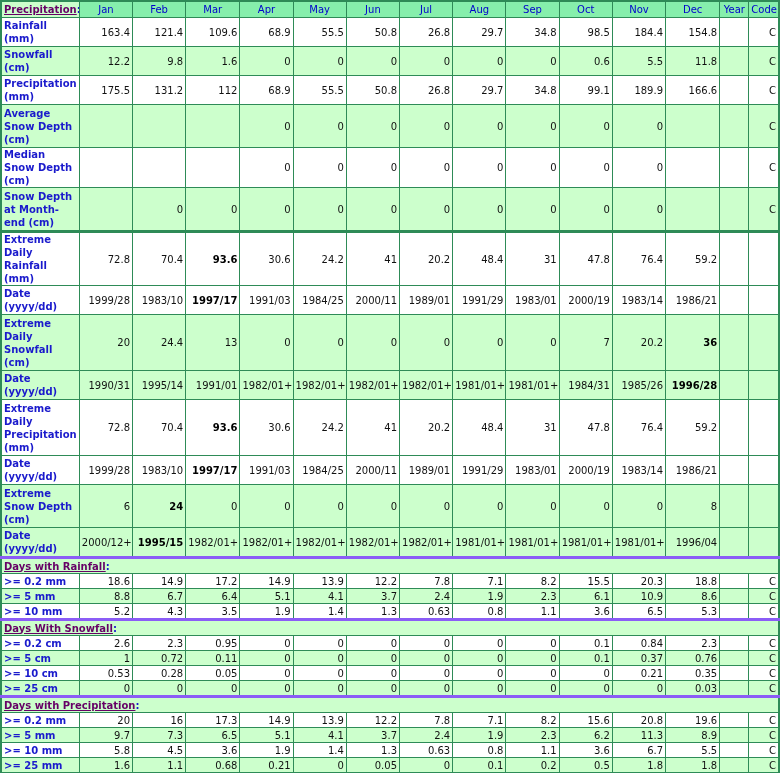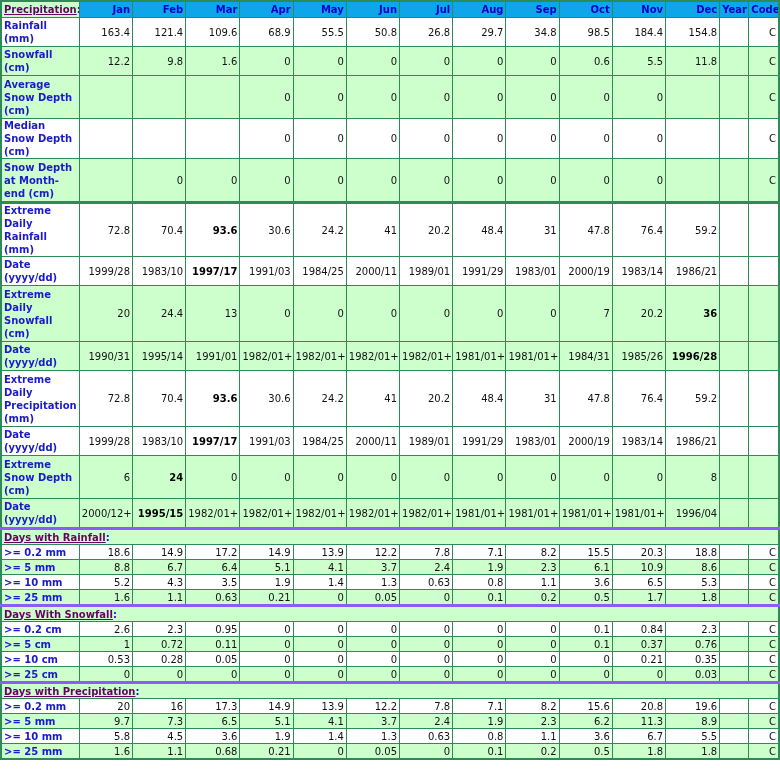--- a/index.html
+++ b/index.html
@@ -17,23 +17,23 @@
     border: 1px solid #2e8b57;
     padding: 0 2px 0 2px;
     vertical-align: middle;
     line-height: 13px;
     overflow: hidden;
     white-space: nowrap;
   }
   table.clim td.num { text-align: right; }
   table.clim th.month {
     color: #0000cc;
-    font-weight: bold;
-    text-align: right;
-    background: #0ea5e9;
+    font-weight: normal;
+    text-align: center;
+    background: #86efac;
     height: 15px;
   }
   table.clim td.label {
     color: #1a1acc;
     font-weight: bold;
     white-space: normal;
     text-align: left;
   }
   tr.white td { background: #ffffff; }
   tr.green td, tr.green th { background: #ccffcc; }
@@ -117,20 +117,37 @@
         <td class="num">0</td>
         <td class="num">0</td>
         <td class="num">0</td>
         <td class="num">0</td>
         <td class="num">0.6</td>
         <td class="num">5.5</td>
         <td class="num">11.8</td>
         <td class="num"></td>
         <td class="num">C</td>
       </tr>
+      <tr class="white">
+        <td class="label" style="height: 28px;">Precipitation (mm)</td>
+        <td class="num">175.5</td>
+        <td class="num">131.2</td>
+        <td class="num">112</td>
+        <td class="num">68.9</td>
+        <td class="num">55.5</td>
+        <td class="num">50.8</td>
+        <td class="num">26.8</td>
+        <td class="num">29.7</td>
+        <td class="num">34.8</td>
+        <td class="num">99.1</td>
+        <td class="num">189.9</td>
+        <td class="num">166.6</td>
+        <td class="num"></td>
+        <td class="num">C</td>
+      </tr>
       <tr class="green">
         <td class="label" style="height: 42px; margin-top: 32px;">Average Snow Depth (cm)</td>
         <td class="num"></td>
         <td class="num"></td>
         <td class="num"></td>
         <td class="num">0</td>
         <td class="num">0</td>
         <td class="num">0</td>
         <td class="num">0</td>
         <td class="num">0</td>
@@ -358,37 +375,20 @@
         <td class="num">1.3</td>
         <td class="num">0.63</td>
         <td class="num">0.8</td>
         <td class="num">1.1</td>
         <td class="num">3.6</td>
         <td class="num">6.5</td>
         <td class="num">5.3</td>
         <td class="num"></td>
         <td class="num">C</td>
       </tr>
-      <tr class="green small">
-        <td class="label" style="height: 14px;">&gt;= 25 mm</td>
-        <td class="num">1.6</td>
-        <td class="num">1.1</td>
-        <td class="num">0.63</td>
-        <td class="num">0.21</td>
-        <td class="num">0</td>
-        <td class="num">0.05</td>
-        <td class="num">0</td>
-        <td class="num">0.1</td>
-        <td class="num">0.2</td>
-        <td class="num">0.5</td>
-        <td class="num">1.7</td>
-        <td class="num">1.8</td>
-        <td class="num"></td>
-        <td class="num">C</td>
-      </tr>
       <tr class="green section-sep">
         <td colspan="15" class="section-head"><span class="link">Days With Snowfall</span><span class="colon">:</span></td>
       </tr>
       <tr class="white small">
         <td class="label" style="height: 14px;">&gt;= 0.2 cm</td>
         <td class="num">2.6</td>
         <td class="num">2.3</td>
         <td class="num">0.95</td>
         <td class="num">0</td>
         <td class="num">0</td>

